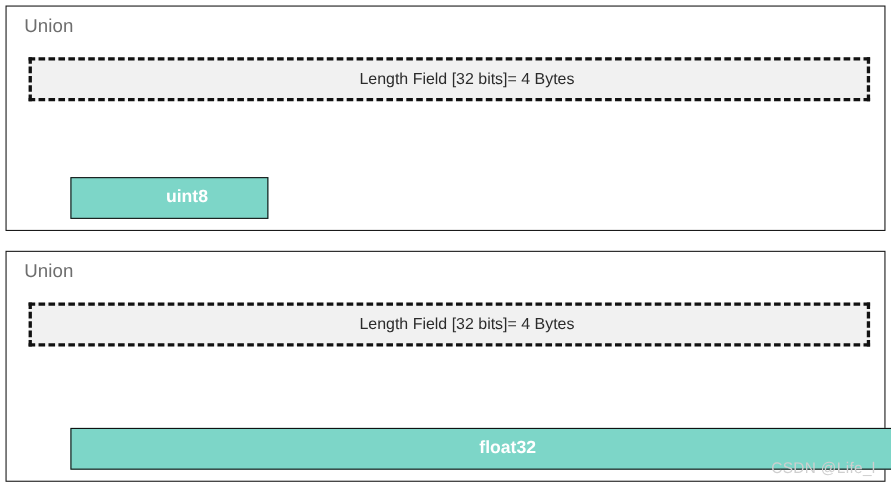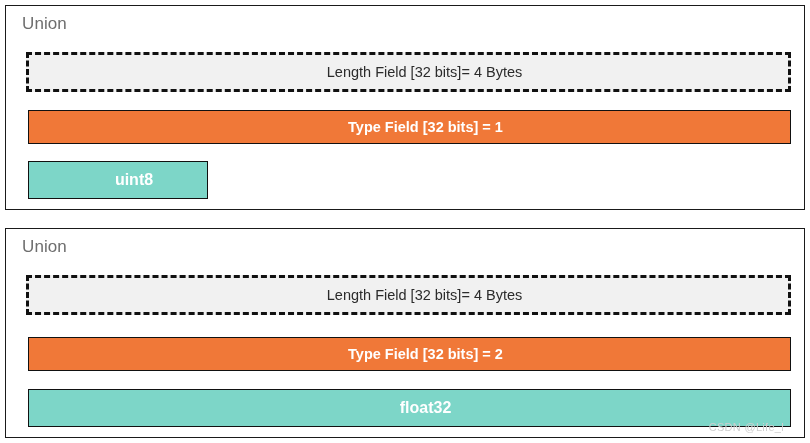--- a/index.html
+++ b/index.html
@@ -84,20 +84,21 @@
     color: #ffffff;
     font-family: "Liberation Sans", sans-serif;
     white-space: nowrap;
   }
 
   
   .payload {
     height: 38px;
     background: #7dd6c8;
     border: 1.5px solid #111111;
+    margin-left: 36px;
   }
   .payload .label {
     font-size: 16px;
     font-weight: bold;
     color: #ffffff;
     font-family: "Liberation Sans", sans-serif;
     white-space: nowrap;
   }
 
   
@@ -106,64 +107,58 @@
   #p1-uint8   { top: 155px; left: 22px;  width: 180px; }
   #p1-padding { top: 155px; left: 214px; width: 571px; }
 
   
   #p2-length  { top: 46px;  }
   #p2-type    { top: 108px; }
   #p2-float32 { top: 160px; left: 22px; width: 763px; justify-content: center; }
 
   .watermark {
     position: absolute;
-    right: 20px;
+    right: 8px;
     bottom: 4px;
-    font-size: 11px;
+    font-size: 14px;
     color: #cfcfcf;
     font-family: "Liberation Sans", sans-serif;
     white-space: nowrap;
     letter-spacing: 0.3px;
   }
 </style>
 </head>
 <body>
 
 <div class="diagram">
 
   <div class="panel" id="panel-1">
 
     <div class="panel-title">Union</div>
 
     <div class="row length-field" id="p1-length">
       <span class="label">Length Field [32 bits]= 4 Bytes</span>
     </div>
 
-    <div class="row type-field" id="p1-type">
-      <span class="label">Type Field [32 bits] = 1</span>
-    </div>
 
     <div class="row payload" id="p1-uint8">
       <span class="label">uint8</span>
     </div>
 
 
   </div>
 
   <div class="panel" id="panel-2">
 
     <div class="panel-title">Union</div>
 
     <div class="row length-field" id="p2-length">
       <span class="label">Length Field [32 bits]= 4 Bytes</span>
     </div>
 
-    <div class="row type-field" id="p2-type">
-      <span class="label">Type Field [32 bits] = 2</span>
-    </div>
 
     <div class="row payload" id="p2-float32">
       <span class="label">float32</span>
     </div>
 
     <div class="watermark">CSDN @Life_l</div>
 
   </div>
 
 </div>

